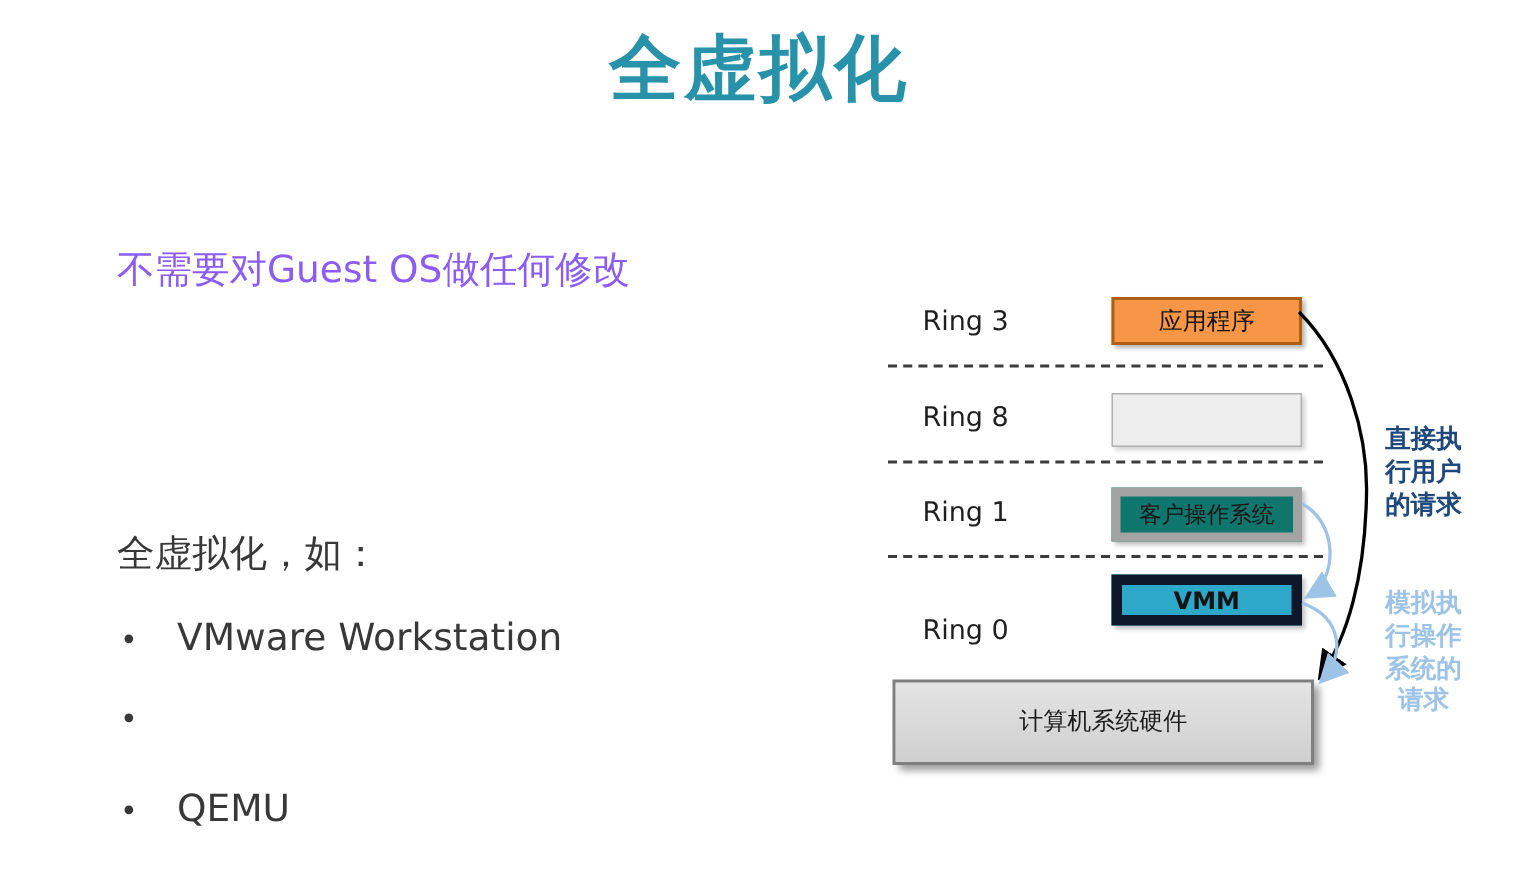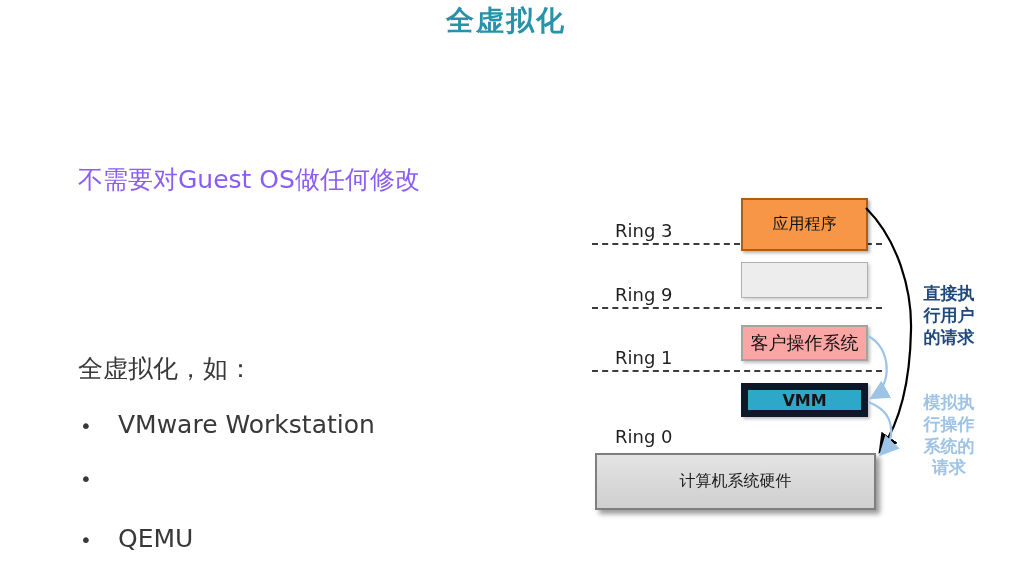--- a/index.html
+++ b/index.html
@@ -7,24 +7,24 @@
   .slide {
     position: relative;
     width: 1012px;
     height: 581px;
     background: #ffffff;
     font-family: "DejaVu Sans", sans-serif;
     overflow: hidden;
   }
   .title {
     position: absolute;
-    top: 2px; left: 0; width: 100%;
+    top: 14px; left: 0; width: 100%;
     margin: 0;
     text-align: center;
-    font-size: 28px;
+    font-size: 48px;
     font-weight: bold;
     color: #2792a9;
     letter-spacing: 2px;
   }
   .subtitle {
     position: absolute;
     left: 78px; top: 163px;
     font-size: 25px;
     color: #8b5cf6;
   }
@@ -50,54 +50,53 @@
   .p0 { top: 410px; }
   .p1 { top: 467px; }
   .p2 { top: 524px; }
 
   
   .ring-label {
     position: absolute;
     left: 615px;
     font-size: 18px;
     color: #1f1f1f;
-    margin-top: 16px;
   }
   .rl0 { top: 204px; }
   .rl1 { top: 268px; }
   .rl2 { top: 331px; }
   .rl3 { top: 410px; }
 
   .ring-box {
     position: absolute;
     left: 741px;
     width: 127px;
     display: flex;
     align-items: center;
     justify-content: center;
     font-size: 16px;
     color: #141414;
   }
   .box-app {
-    top: 198px; height: 53px;
+    top: 198px; height: 32px;
     background: #F79646;
     border: 2px solid #AD5E12;
     box-shadow: 2px 2px 3px rgba(0,0,0,0.30);
   }
   .box-ring2 {
     top: 262px; height: 36px;
     background: #EDEDED;
     border: 1px solid #B0B0B0;
     box-shadow: 2px 2px 3px rgba(0,0,0,0.18);
   }
   .box-guest {
     top: 325px; height: 36px;
-    background: #fca5a5;
-    border: 2px solid #a3a3a3;
-    font-size: 18px;
+    background: #0f766e;
+    border: 6px solid #a3a3a3;
+    font-size: 15px;
     box-shadow: 2px 2px 3px rgba(0,0,0,0.25);
   }
   .box-vmm {
     top: 383px; height: 34px;
     background: #2EA8C9;
     border: 7px solid #0f172a;
     font-weight: bold;
     box-shadow: 2px 2px 3px rgba(0,0,0,0.25);
   }
   .dashed-line {
@@ -168,21 +167,21 @@
   </div>
   <div class="product-item p1">
     <span class="bullet">•</span>
   </div>
   <div class="product-item p2">
     <span class="bullet">•</span>
     <span>QEMU</span>
   </div>
 
   <div class="ring-label rl0">Ring 3</div>
-  <div class="ring-label rl1">Ring 9</div>
+  <div class="ring-label rl1">Ring 8</div>
   <div class="ring-label rl2">Ring 1</div>
   <div class="ring-label rl3">Ring 0</div>
 
   <div class="dashed-line dl0"></div>
   <div class="dashed-line dl1"></div>
   <div class="dashed-line dl2"></div>
 
   <div class="ring-box box-app">应用程序</div>
   <div class="ring-box box-ring2"></div>
   <div class="ring-box box-guest">客户操作系统</div>

